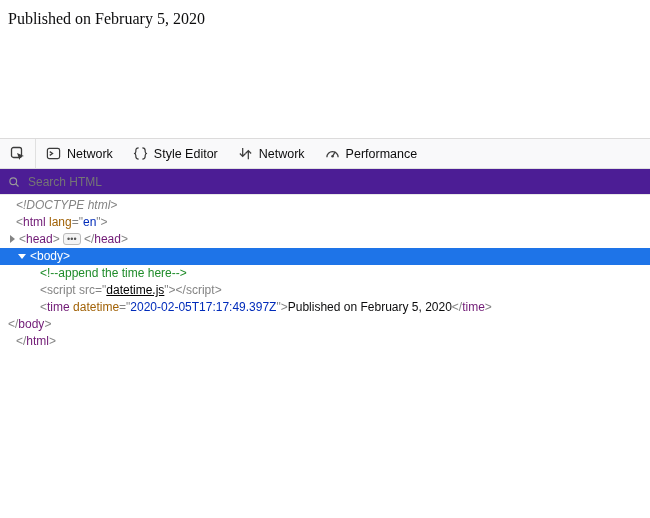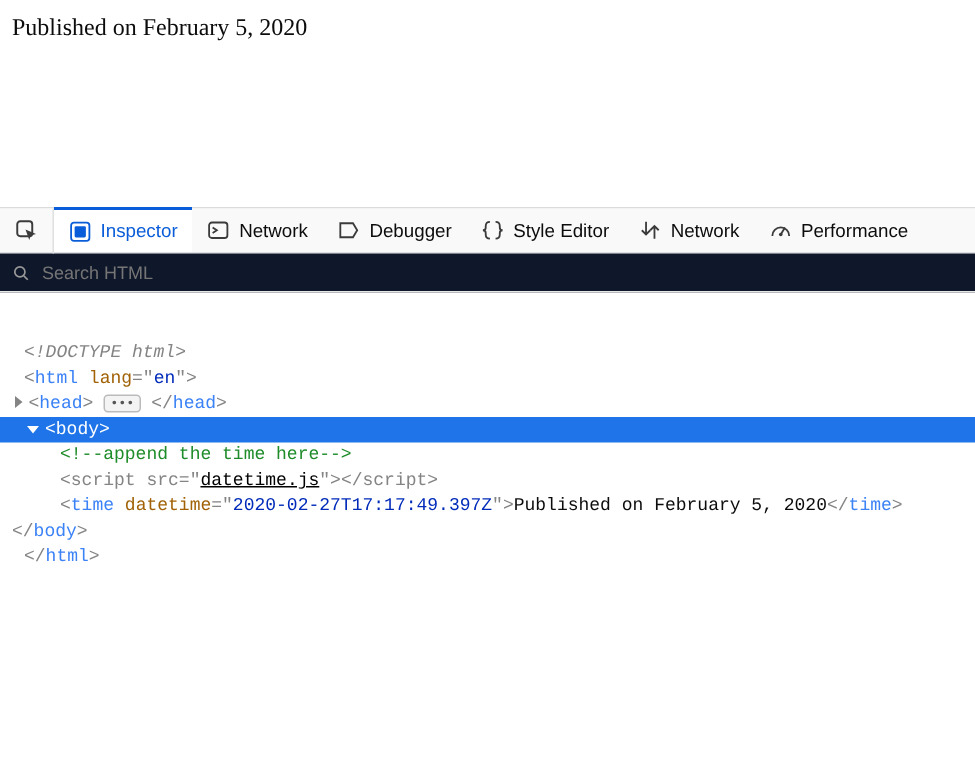--- a/index.html
+++ b/index.html
@@ -46,34 +46,33 @@
     border-top: 2px solid #0a5dd9;
     height: 30px;
     margin-top: -1px;
   }
   .tab svg { display: block; }
   .searchbar {
     display: flex; align-items: center; gap: 6px;
     height: 26px; padding: 0 8px;
     border-bottom: 1px solid #e8e8e8;
     color: #888; font-size: 12px;
-    background: #0f172a;
+    background: #4c1d95;
   }
   .searchbar input {
     border: none; outline: none; flex: 1;
     font-size: 12px; color: #888;
     background: transparent;
   }
   .markup {
-    font-family: Liberation Mono, monospace;
+    font-family: Liberation Sans, sans-serif;
     font-size: 12px;
     line-height: 17px;
     padding: 2px 0;
     background: #fff;
-    margin-top: 30px;
   }
   .ln { white-space: pre; padding: 0 4px 0 16px; }
   .ln.ind1 { padding-left: 8px; }
   .ln.ind2 { padding-left: 40px; }
   .selected {
     background: #1e74e8;
     color: #fff !important;
     display: flex; align-items: center;
     padding-left: 16px;
   }
@@ -91,21 +90,21 @@
     display: inline-block;
     width: 0; height: 0;
     border-top: 4px solid transparent;
     border-bottom: 4px solid transparent;
     border-left: 5px solid #848484;
     margin-right: 4px; margin-left: 2px;
     vertical-align: 0px;
   }
   .dim { color: #848484; }
   .doctype { color: #848484; font-style: italic; }
-  .tag { color: #3b82f6; }
+  .tag { color: #701a75; }
   .attr-name { color: #a16207; }
   .attr-val { color: #002bba; }
   .attr-val.underline { text-decoration: underline; }
   .comment { color: #1f8c2a; }
   .punct { color: #848484; }
   .text { color: #0c0c0d; }
   .dots-badge {
     display: inline-block;
     border: 1px solid #bbb;
     border-radius: 3px;
@@ -126,39 +125,26 @@
 
 <div class="devtools">
 
   <div class="toolbar">
     <div class="tool-pick">
       <svg width="16" height="16" viewBox="0 0 16 16">
         <rect x="1.5" y="1.5" width="10" height="10" rx="2" fill="none" stroke="#3b3b3b" stroke-width="1.3"></rect>
         <path d="M7 7 L14 10 L10.5 11 L9.5 14 Z" fill="#3b3b3b"></path>
       </svg>
     </div>
-    <div class="tab active">
-      <svg width="15" height="15" viewBox="0 0 16 16">
-        <rect x="1.5" y="1.5" width="13" height="13" rx="2" fill="none" stroke="#0a5dd9" stroke-width="1.3"></rect>
-        <rect x="4" y="4" width="8" height="8" rx="1" fill="#0a5dd9"></rect>
-      </svg>
-      <span>Inspector</span>
-    </div>
     <div class="tab">
       <svg width="15" height="15" viewBox="0 0 16 16">
         <rect x="1.5" y="2.5" width="13" height="11" rx="2" fill="none" stroke="#3b3b3b" stroke-width="1.3"></rect>
         <path d="M4 6 L7 8 L4 10" fill="none" stroke="#3b3b3b" stroke-width="1.3"></path>
       </svg>
       <span>Network</span>
-    </div>
-    <div class="tab">
-      <svg width="15" height="15" viewBox="0 0 16 16">
-        <path d="M2 3 L11 3 L14 8 L11 13 L2 13 Z" fill="none" stroke="#3b3b3b" stroke-width="1.3"></path>
-      </svg>
-      <span>Debugger</span>
     </div>
     <div class="tab">
       <svg width="15" height="15" viewBox="0 0 16 16">
         <path d="M6 2 Q3 2 3 5 L3 6 Q3 8 1 8 Q3 8 3 10 L3 11 Q3 14 6 14" fill="none" stroke="#3b3b3b" stroke-width="1.3"></path>
         <path d="M10 2 Q13 2 13 5 L13 6 Q13 8 15 8 Q13 8 13 10 L13 11 Q13 14 10 14" fill="none" stroke="#3b3b3b" stroke-width="1.3"></path>
       </svg>
       <span>Style Editor</span>
     </div>
     <div class="tab">
       <svg width="15" height="15" viewBox="0 0 16 16">
@@ -191,19 +177,19 @@
     <div class="ln"><span class="punct">&lt;</span><span class="tag">html</span> <span class="attr-name">lang</span><span class="punct">="</span><span class="attr-val">en</span><span class="punct">"&gt;</span></div>
 
     <div class="ln ind1"><span class="twisty-right"></span><span class="punct">&lt;</span><span class="tag">head</span><span class="punct">&gt;</span> <span class="dots-badge">•••</span> <span class="punct">&lt;/</span><span class="tag">head</span><span class="punct">&gt;</span></div>
 
     <div class="ln selected" style="padding-left:18px;"><span class="twisty"></span><span>&lt;</span><span class="tag">body</span><span>&gt;</span></div>
 
     <div class="ln ind2"><span class="comment">&lt;!--<span>append the time here</span>--&gt;</span></div>
 
     <div class="ln ind2"><span class="dim">&lt;</span><span class="dim">script</span><span class="dim"> </span><span class="dim">src</span><span class="dim">="</span><span class="dim attr-val underline" style="color:#000000;">datetime.js</span><span class="dim">"&gt;&lt;/</span><span class="dim">script</span><span class="dim">&gt;</span></div>
 
-    <div class="ln ind2"><span class="punct">&lt;</span><span class="tag">time</span> <span class="attr-name">datetime</span><span class="punct">="</span><span class="attr-val">2020-02-27T17:17:49.397Z</span><span class="punct">"&gt;</span><span class="text">Published on February 5, 2020</span><span class="punct">&lt;/</span><span class="tag">time</span><span class="punct">&gt;</span></div>
+    <div class="ln ind2"><span class="punct">&lt;</span><span class="tag">time</span> <span class="attr-name">datetime</span><span class="punct">="</span><span class="attr-val">2020-02-05T17:17:49.397Z</span><span class="punct">"&gt;</span><span class="text">Published on February 5, 2020</span><span class="punct">&lt;/</span><span class="tag">time</span><span class="punct">&gt;</span></div>
 
     <div class="ln ind1"><span class="punct">&lt;/</span><span class="tag">body</span><span class="punct">&gt;</span></div>
 
     <div class="ln"><span class="punct">&lt;/</span><span class="tag">html</span><span class="punct">&gt;</span></div>
   </div>
 </div>
 
 </body></html>

